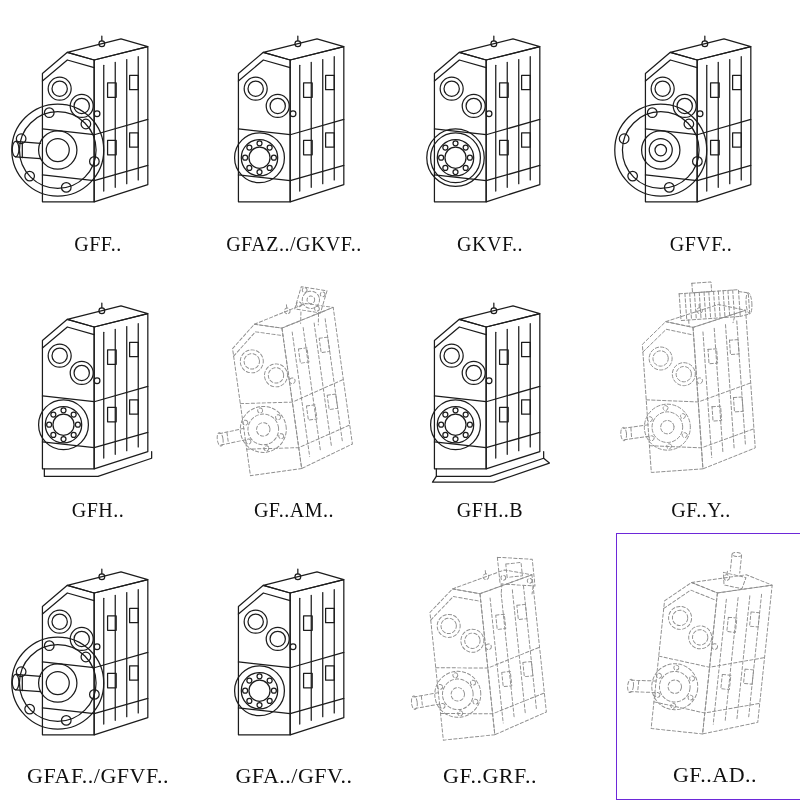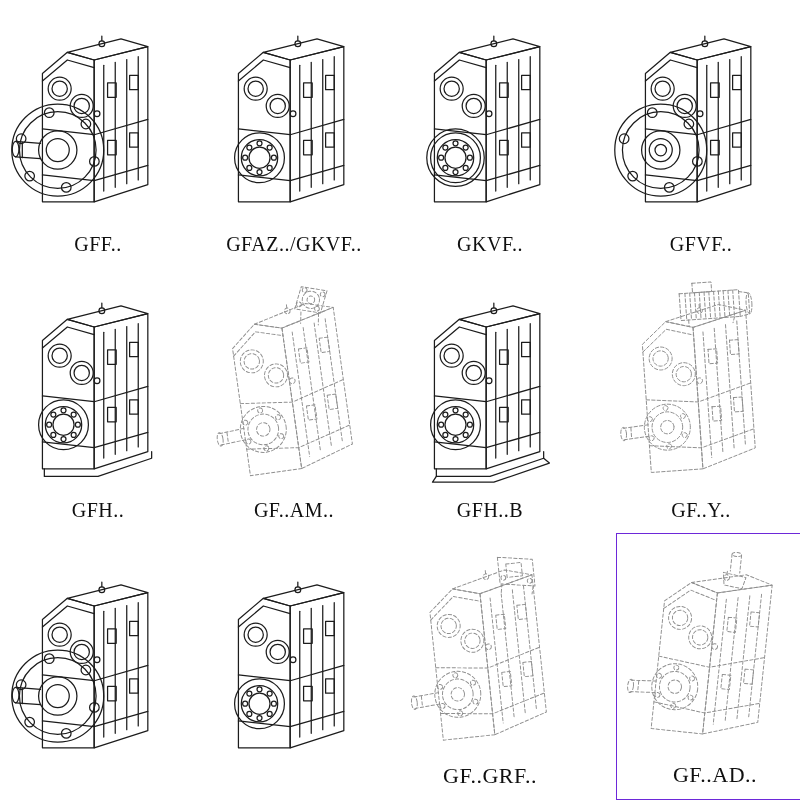--- a/index.html
+++ b/index.html
@@ -437,20 +437,21 @@
             <circle cx="87.34385003452601" cy="114.81657738342635" r="5"></circle>
             <circle cx="58" cy="142" r="20"></circle>
             <circle cx="58" cy="142" r="12"></circle>
             <path d="M14,133 L40,135"></path>
             <path d="M14,149 L40,151"></path>
             <ellipse cx="14" cy="141" rx="3.5" ry="8"></ellipse>
             <line x1="21" y1="134" x2="21" y2="150"></line>
           </g>
         </svg>
       </div>
+    <figcaption class="label">GFAF../GFVF..</figcaption>
   </figure>
 
   <figure class="cell">
     <div class="art">
         <svg viewBox="0 0 200 215" width="192" height="206">
           <g fill="none" stroke="#1c1c1c" stroke-width="1.3" stroke-linejoin="round" stroke-linecap="round">
             <path d="M42,62 L68,40 L96,48 L96,196 L42,196 Z"></path>
             <path d="M96,48 L152,34 L152,178 L96,196 Z"></path>
             <path d="M68,40 L124,26 L152,34 L96,48 Z"></path>
             <path d="M42,70 L68,48 L96,56"></path>
@@ -478,20 +479,21 @@
             <circle cx="74.60660171779821" cy="160.6066017177982" r="2.6"></circle>
             <circle cx="64" cy="165" r="2.6"></circle>
             <circle cx="53.39339828220179" cy="160.6066017177982" r="2.6"></circle>
             <circle cx="49" cy="150" r="2.6"></circle>
             <circle cx="53.39339828220179" cy="139.3933982822018" r="2.6"></circle>
             <circle cx="64" cy="135" r="2.6"></circle>
             <circle cx="74.60660171779821" cy="139.3933982822018" r="2.6"></circle>
           </g>
         </svg>
       </div>
+    <figcaption class="label">GFA../GFV..</figcaption>
   </figure>
 
   <figure class="cell">
     <div class="art">
         <svg viewBox="0 0 200 215" width="192" height="206">
           <g fill="none" stroke="#8f8f8f" stroke-width="1" stroke-linejoin="round" stroke-linecap="round" stroke-dasharray="3.5 2.2" transform="rotate(-6 100 110)">
             <path d="M42,62 L68,40 L96,48 L96,196 L42,196 Z"></path>
             <path d="M96,48 L152,34 L152,178 L96,196 Z"></path>
             <path d="M68,40 L124,26 L152,34 L96,48 Z"></path>
             <path d="M42,70 L68,48 L96,56"></path>

